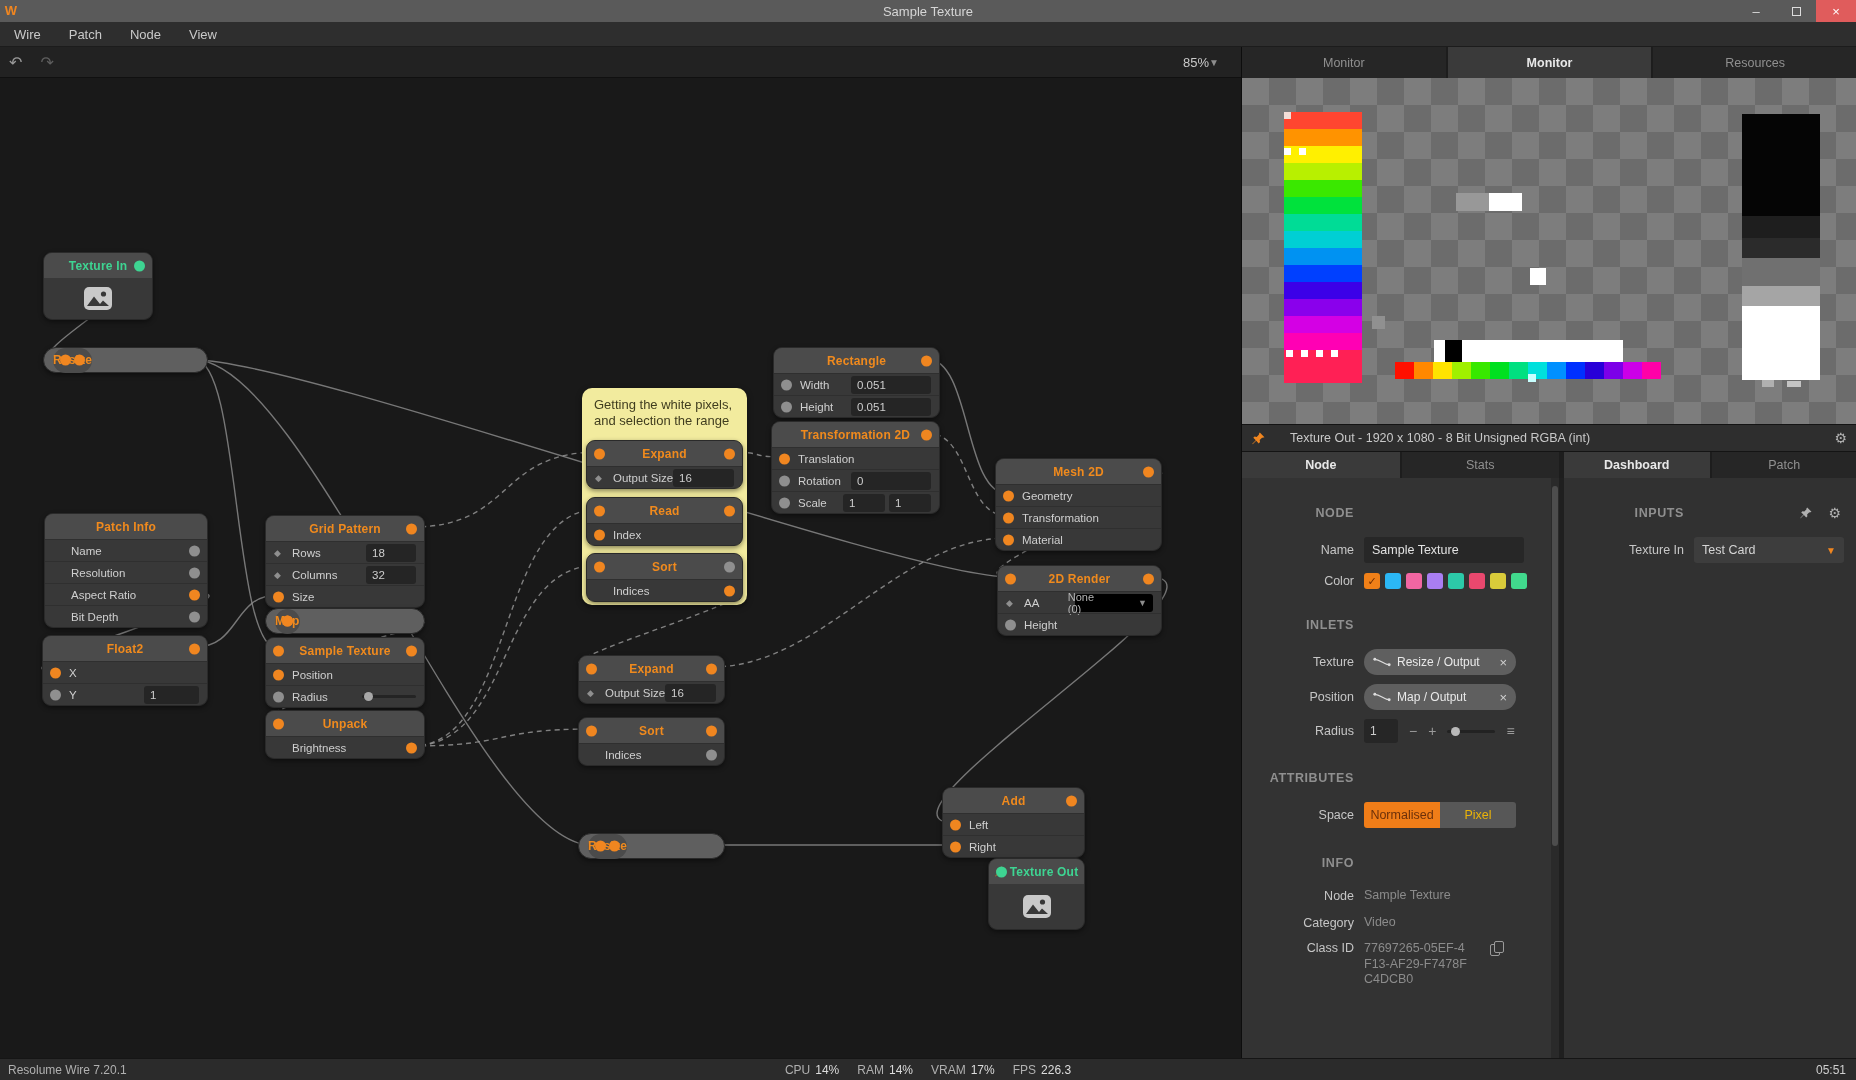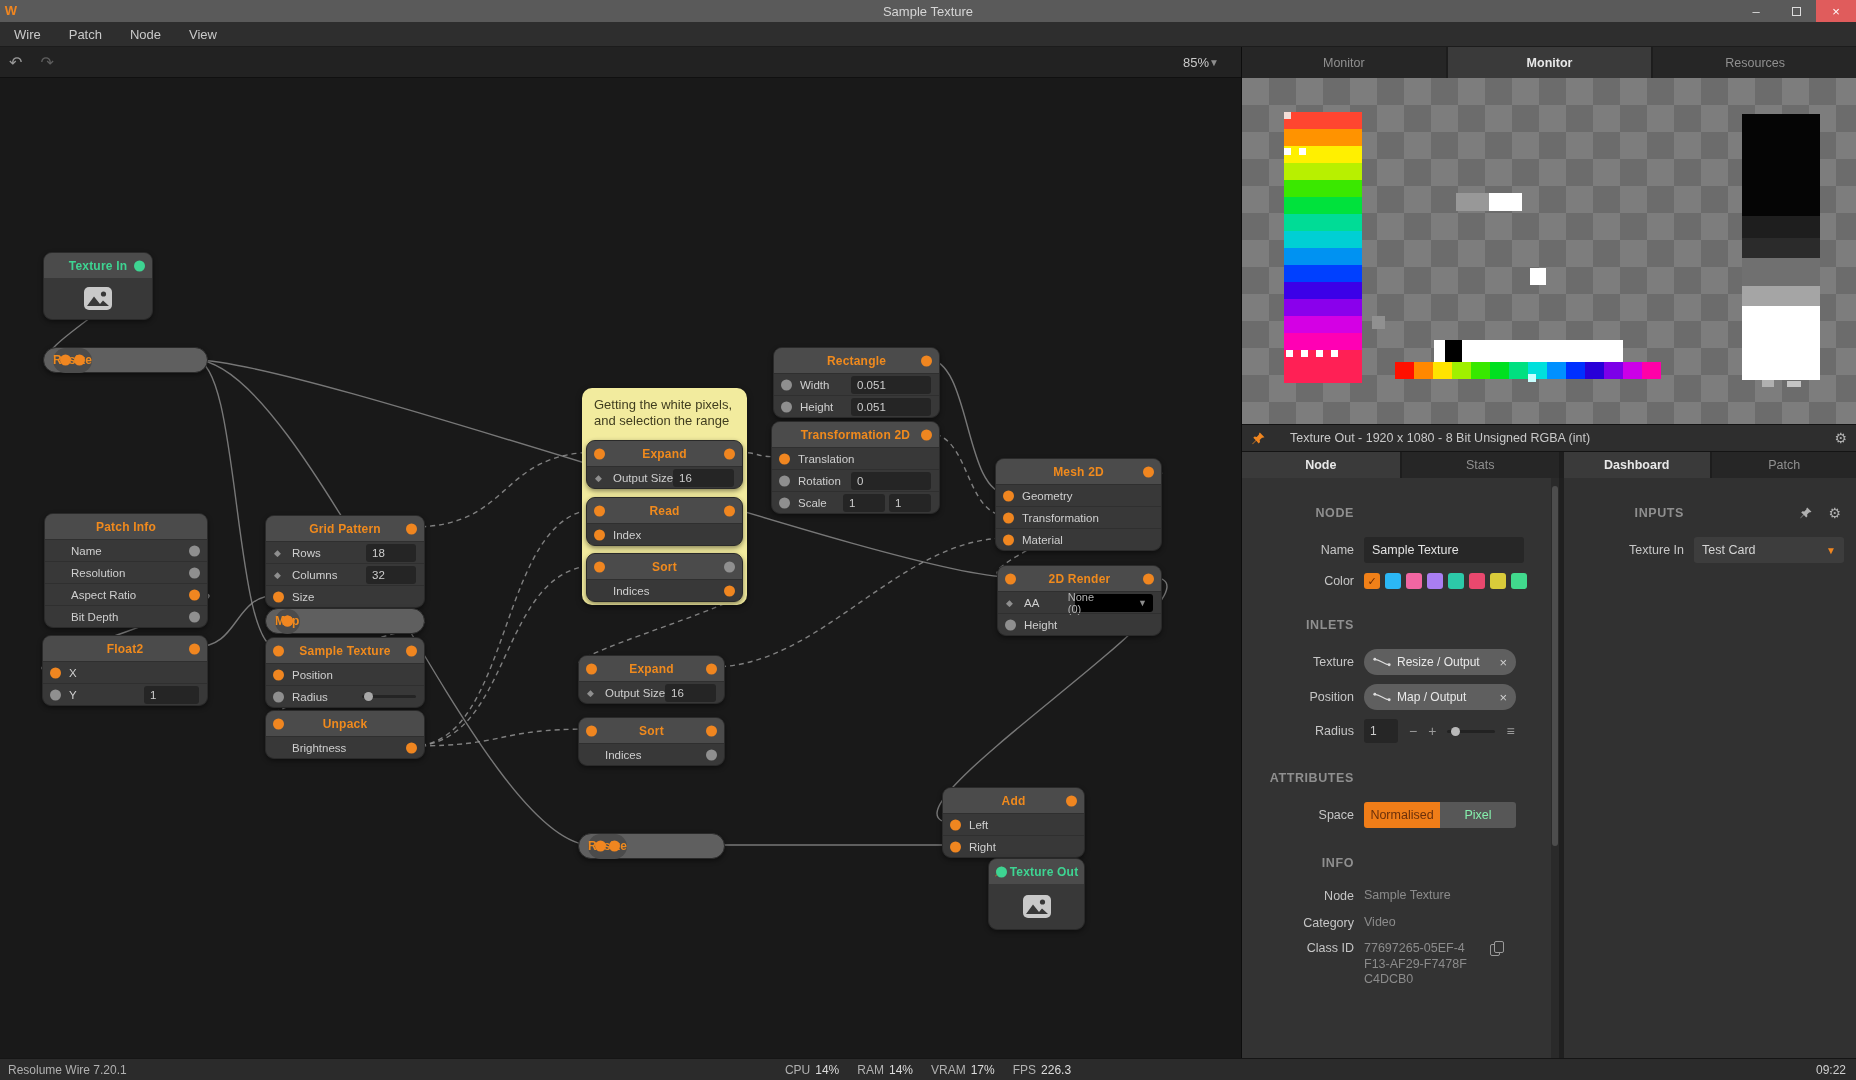--- a/index.html
+++ b/index.html
@@ -78,21 +78,21 @@
   .pill .x{margin-left:auto;color:#d0d0d0;font-size:13px;}
   .radius-ctl{display:flex;align-items:center;gap:11px;}
   .rfield{width:34px;height:24px;background:#262626;border-radius:3px;color:#cdcdcd;font-size:12px;display:flex;align-items:center;padding:0 6px;}
   .mini{color:#9a9a9a;font-size:14px;line-height:14px;}
   .rslider{width:48px;height:9px;position:relative;display:flex;align-items:center;}
   .rslider .track{width:100%;height:3px;background:#222;border-radius:2px;}
   .rslider .knob{position:absolute;left:4px;width:9px;height:9px;border-radius:50%;background:#b9b9b9;}
   .toggle{width:152px;height:26px;border-radius:3px;overflow:hidden;display:flex;font-size:12.5px;}
   .toggle .seg{flex:1;display:flex;align-items:center;justify-content:center;}
   .toggle .on{background:#f07d18;color:#6b300a;}
-  .toggle .off{background:#575757;color:#86efac;}
+  .toggle .off{background:#575757;color:#eab308;}
   .pvalue{color:#8b8b8b;font-size:12.5px;line-height:1.25;}
   .desc{max-width:152px;}
   .classid{max-width:104px;word-break:break-all;}
   .copy-ic{position:relative;width:13px;height:15px;margin-left:22px;flex:none;}
   .copy-ic::before{content:"";position:absolute;left:0;top:3px;width:8px;height:10px;border:1.4px solid #9a9a9a;border-radius:2px;}
   .copy-ic::after{content:"";position:absolute;left:4px;top:0;width:8px;height:10px;border:1.4px solid #9a9a9a;border-radius:2px;background:#333;}
   .ddrop{width:150px;height:26px;background:#3d3d3d;border-radius:3px;display:flex;align-items:center;padding:0 8px;color:#d5d5d5;font-size:12.5px;justify-content:space-between;}
   .ddrop .caret{color:#f08620;font-size:10px;}
   .inputs-icons{margin-left:auto;display:flex;align-items:center;gap:12px;margin-right:4px;color:#b0b0b0;}
 
@@ -967,15 +967,15 @@
         </div>
         <div class="sb-stat">
           <span>VRAM</span>
           <span class="v">17%</span>
         </div>
         <div class="sb-stat">
           <span>FPS</span>
           <span class="v">226.3</span>
         </div>
       </div>
-    <div class="sb-time">09:22</div>
+    <div class="sb-time">05:51</div>
   </div>
 </div>
 
 </body></html>

